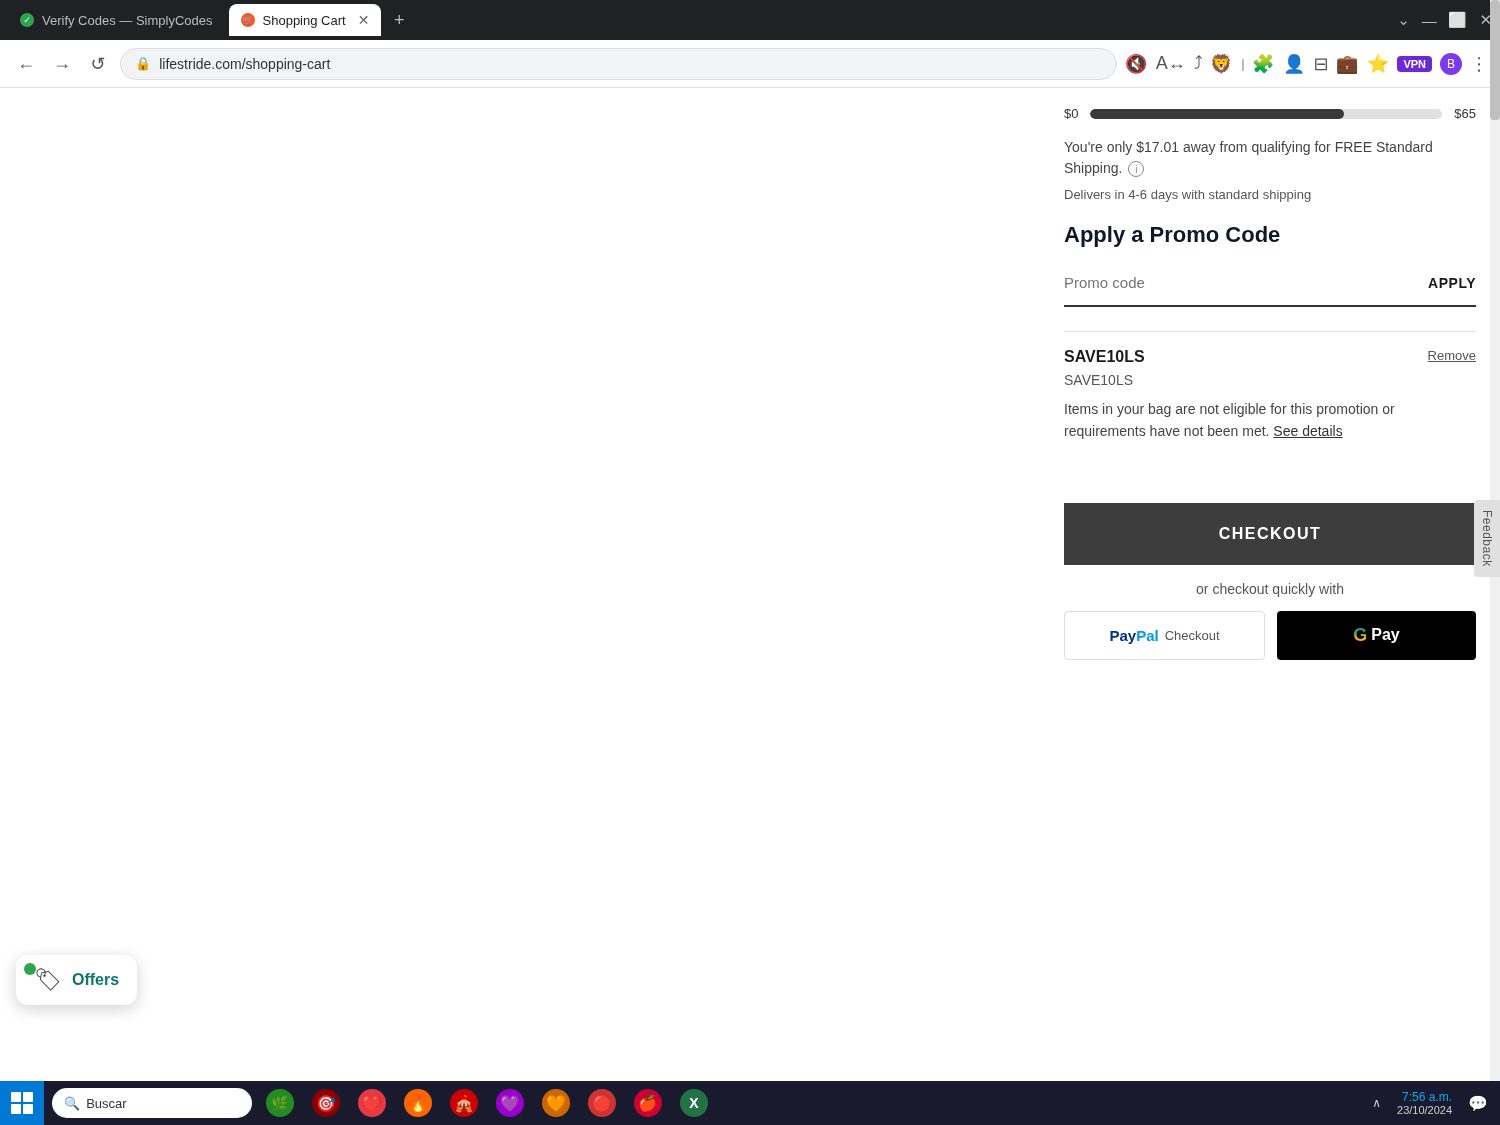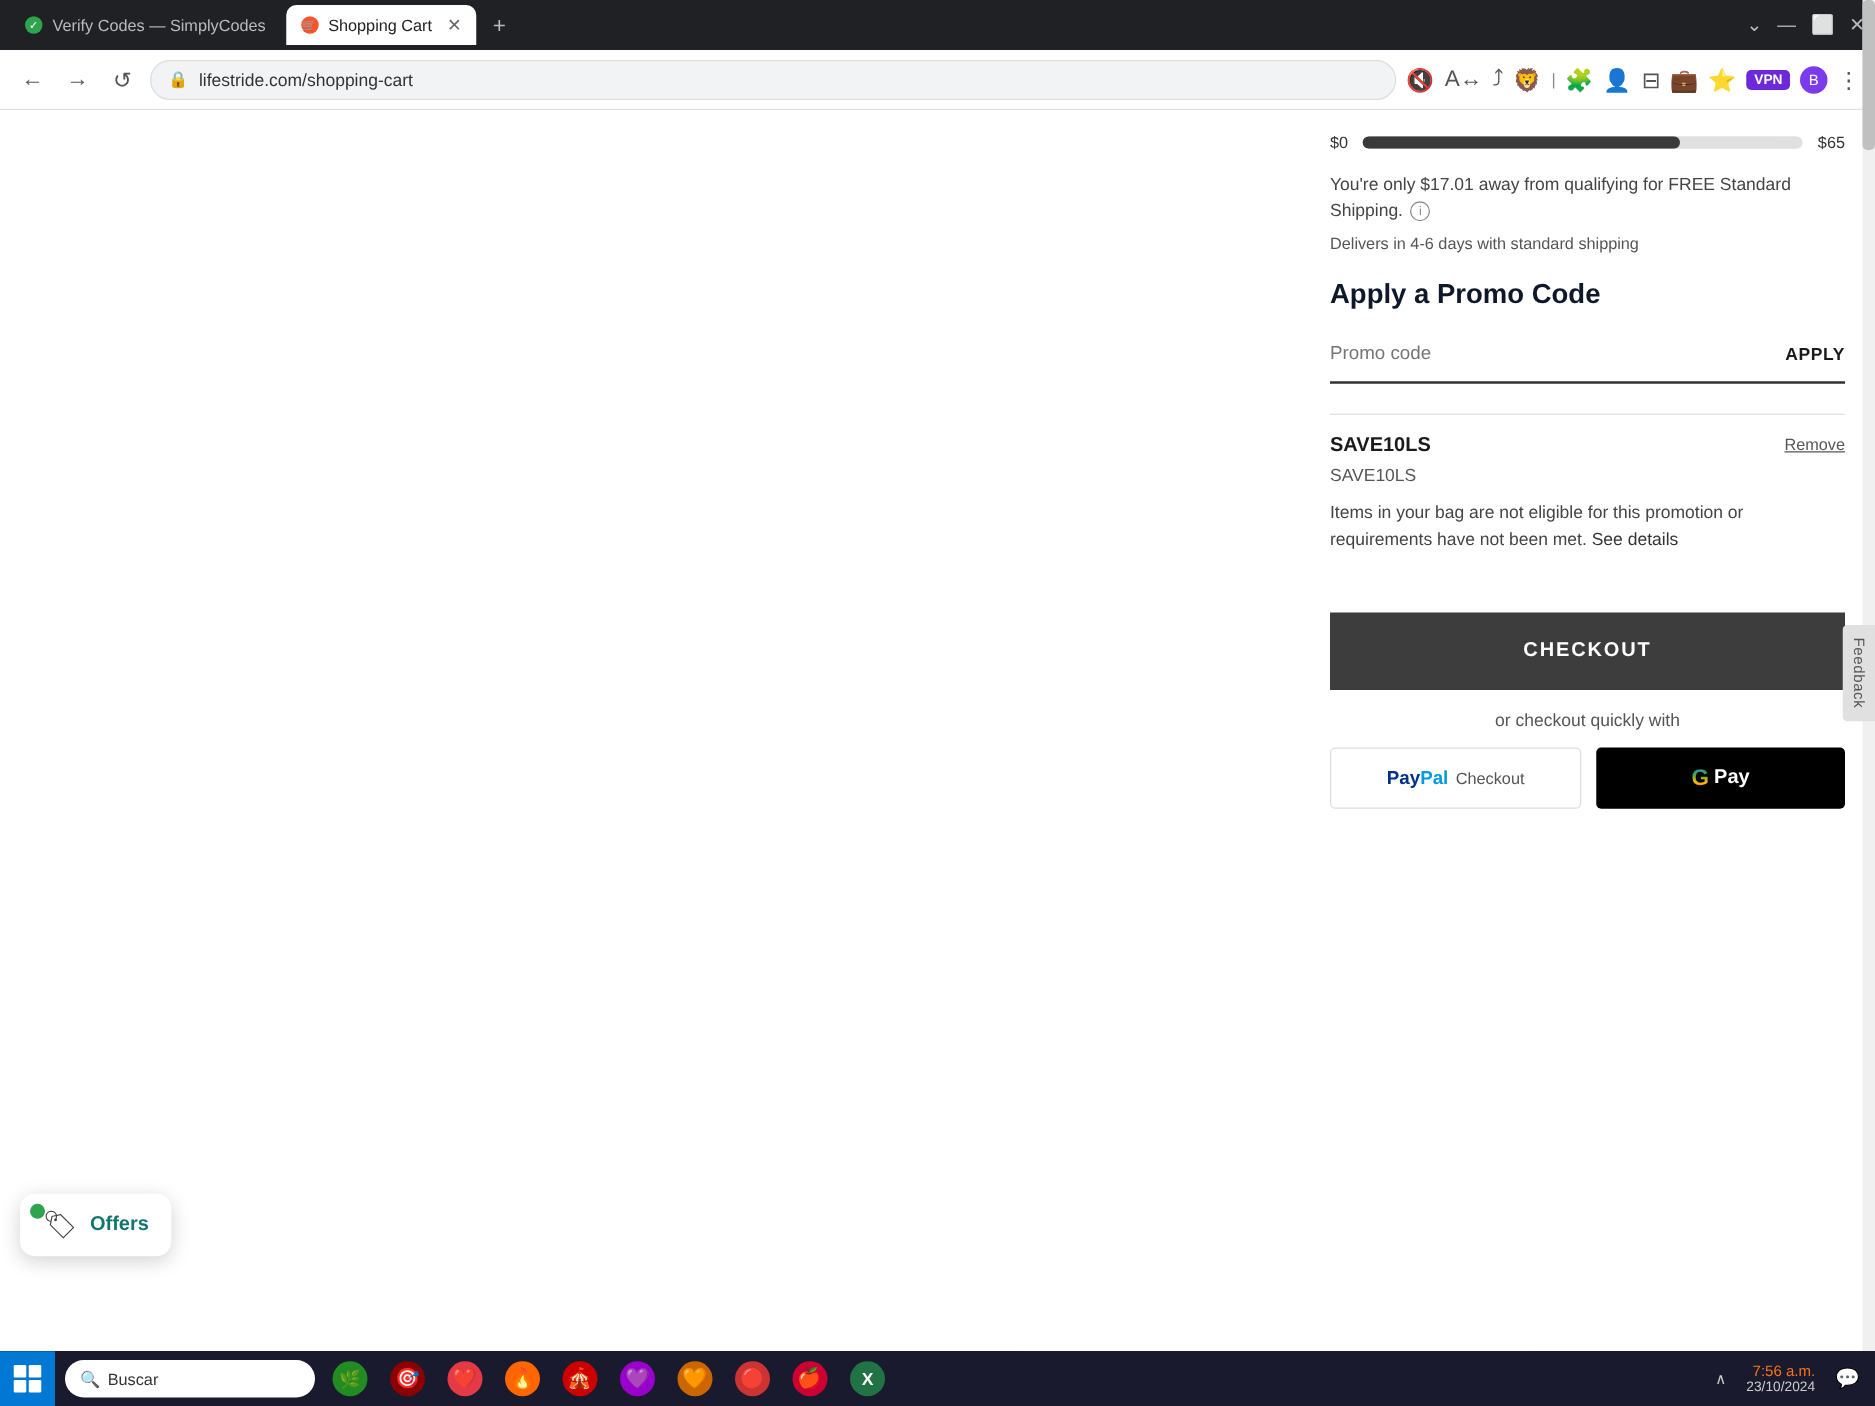--- a/index.html
+++ b/index.html
@@ -228,21 +228,21 @@
       font-weight: 700;
       color: #1a1a1a;
       cursor: pointer;
       background: none;
       border: none;
       letter-spacing: 0.5px;
     }
 
     
     .applied-code-section {
-      margin-bottom: 23px;
+      margin-bottom: 36px;
     }
     .code-row {
       display: flex;
       justify-content: space-between;
       align-items: flex-start;
       margin-bottom: 6px;
     }
     .code-name {
       font-size: 16px;
       font-weight: 600;
@@ -261,20 +261,21 @@
       color: #555;
       margin-bottom: 10px;
     }
     .code-message {
       font-size: 14px;
       color: #444;
       line-height: 1.6;
     }
     .see-details {
       color: #333;
+      text-decoration: underline;
       cursor: pointer;
       font-weight: 500;
     }
 
     
     .checkout-btn {
       width: 100%;
       background: #3d3d3d;
       color: #fff;
       border: none;
@@ -409,21 +410,21 @@
     .taskbar-right {
       margin-left: auto;
       display: flex;
       align-items: center;
       padding-right: 12px;
       gap: 16px;
     }
     .taskbar-time {
       text-align: right;
     }
-    .taskbar-time-top { font-size: 12px; color: #f97316; }
+    .taskbar-time-top { font-size: 12px; color: #0ea5e9; }
     .taskbar-time-bottom { font-size: 11px; color: #ccc; }
     .taskbar-sys-icons {
       display: flex; align-items: center; gap: 8px;
       color: #fff; font-size: 14px;
     }
 
     
     .app-icon-circle {
       width: 28px; height: 28px;
       border-radius: 50%;

